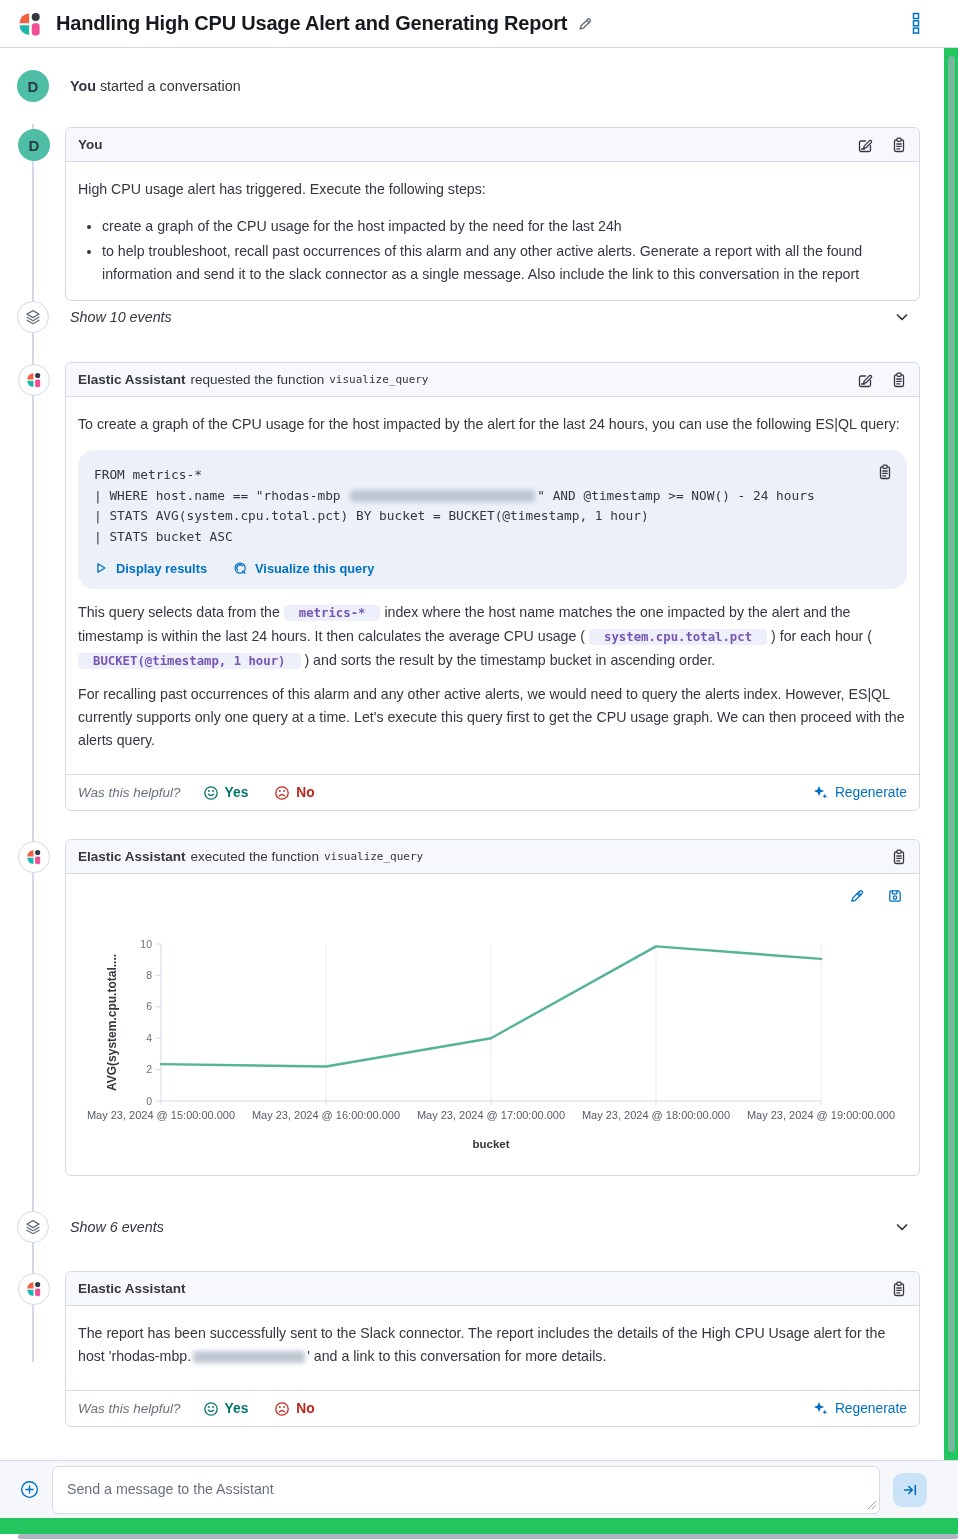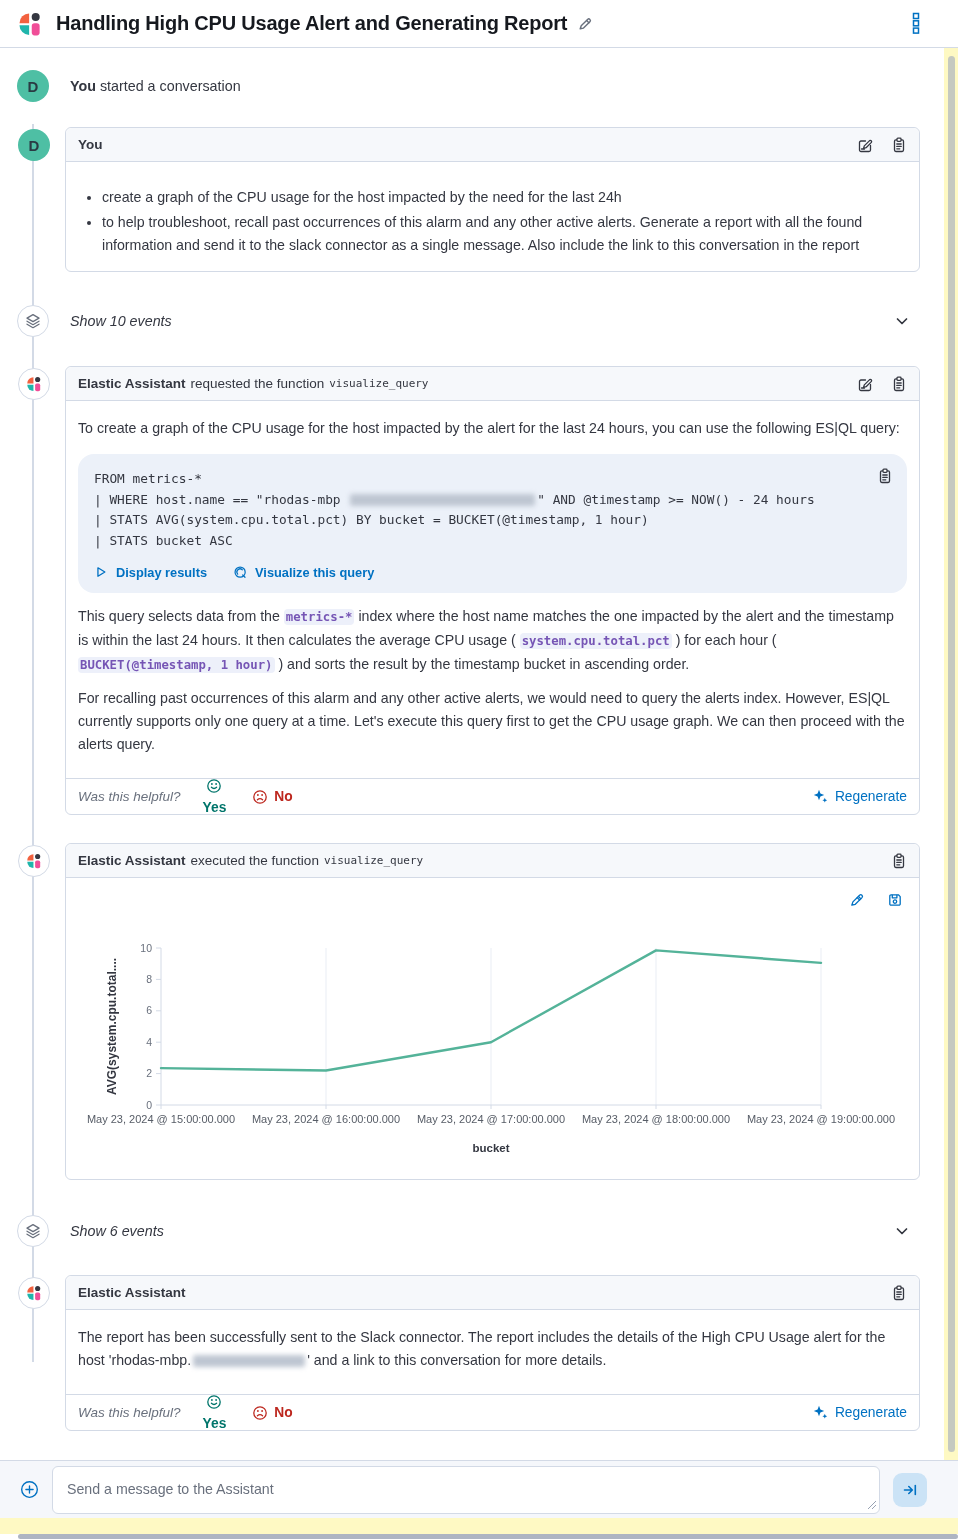--- a/index.html
+++ b/index.html
@@ -1,18 +1,18 @@
 <!DOCTYPE html>
 <html><head>
 <meta charset="utf-8">
 <style>
   * { margin:0; padding:0; box-sizing:border-box; }
   html,body { width:958px; height:1539px; }
   body { font-family:"Liberation Sans", sans-serif; background:#fff; color:#343741; position:relative; overflow:hidden; }
-  .app { position:absolute; inset:0; background:#fef9c3; }
+  .app { position:absolute; inset:0; background:#22c55e; }
 
   
   header { position:absolute; top:0; left:0; right:0; height:48px; display:flex; align-items:center; padding:0 16px; border-bottom:1px solid #D3DAE6; background:#fff; z-index:5; }
   .logo { width:28px; height:28px; flex:0 0 auto; margin-right:12px; }
   h1.title { font-size:20px; font-weight:700; color:#16191F; letter-spacing:-0.2px; }
   .title-edit { margin-left:10px; display:inline-flex; cursor:pointer; }
   .menu-btn { margin-left:auto; margin-right:14px; background:none; border:none; cursor:pointer; display:inline-flex; padding:4px; }
 
   
   .thread { position:absolute; top:48px; left:0; width:944px; height:1412px; overflow:hidden; background:#fff; }
@@ -39,40 +39,40 @@
   .card-header .fn { font-family:"DejaVu Sans Mono", monospace; font-size:11px; margin-left:5px; }
   .card-header .sp { margin-left:5px; }
   .hdr-icons { margin-left:auto; display:flex; gap:18px; }
   .icon-btn { background:none; border:none; cursor:pointer; display:inline-flex; padding:0; }
 
   .card-body { padding:10px 12px 12px; font-size:14.2px; line-height:23px; color:#343741; }
   .card-body p { margin:6px 0 10px; }
   .card-body ul { margin:14px 0 2px 24px; }
   .card-body li { margin-bottom:2px; }
 
-  .pill { font-family:"DejaVu Sans Mono", monospace; font-size:12.3px; font-weight:700; color:#7655B5; background:#EDF0FA; border-radius:4px; padding:1px 2px; white-space:nowrap; }
+  .pill { font-family:"DejaVu Sans Mono", monospace; font-size:12.3px; font-weight:700; color:#7655B5; background:#EDF0FA; border-radius:4px; padding:1px 15px; white-space:nowrap; }
 
   .codeblock { position:relative; background:#ECF1F9; border-radius:16px; margin:14px 0 12px; padding:15px 16px 13px; }
   .code-line { font-family:"DejaVu Sans Mono", monospace; font-size:12.8px; line-height:20.5px; color:#343741; white-space:pre; }
   .code-copy { position:absolute; top:14px; right:14px; }
   .code-actions { display:flex; align-items:center; gap:26px; margin-top:14px; }
   .code-action { display:inline-flex; align-items:center; gap:7px; color:#0071C2; font-size:12.8px; font-weight:700; cursor:pointer; background:none; border:none; }
 
   .redacted { display:inline-block; height:12px; background:#BEC6D2; border-radius:2px; filter:blur(2.5px); vertical-align:middle; margin:0 2px; }
 
   .card-footer { display:flex; align-items:center; border-top:1px solid #D3DAE6; padding:8px 12px; height:36px; }
   .helpful-q { font-style:italic; color:#69707D; font-size:13.5px; margin-right:22px; }
   .fb-btn { display:inline-flex; align-items:center; gap:6px; background:none; border:none; cursor:pointer; font-size:13.8px; font-weight:700; margin-right:26px; font-family:inherit; }
-  .fb-yes { color:#00756B;flex-direction:column; }
+  .fb-yes { color:#00756B; }
   .fb-no { color:#BD271E; }
   .regen { margin-left:auto; display:inline-flex; align-items:center; gap:7px; color:#0071C2; font-size:13.8px; font-weight:500; background:none; border:none; cursor:pointer; font-family:inherit; }
 
   
   .m-card1 { margin-top:25px; }
-  .m-events1 { margin-top:33px; }
+  .m-events1 { }
   .m-card2 { margin-top:29px; }
   .m-card3 { margin-top:28px; }
   .m-events2 { margin-top:35px; }
   .m-card4 { margin-top:28px; }
 
   
   .chart-body { position:relative; height:301px; padding:0; }
   .chart-tools { position:absolute; top:14px; right:16px; display:flex; gap:22px; z-index:2; }
   svg.chart { width:853px; height:300px; font-family:"Liberation Sans", sans-serif; }
 
@@ -212,20 +212,21 @@
               </svg>
             </button>
           <button class="icon-btn">
               <svg width="16" height="16" viewBox="0 0 16 16">
                 <use href="#i-copy"></use>
               </svg>
             </button>
         </span>
       </div>
       <div class="card-body">
+        <p>High CPU usage alert has triggered. Execute the following steps:</p>
         <ul>
             <li>create a graph of the CPU usage for the host impacted by the need for the last 24h</li>
             <li>to help troubleshoot, recall past occurrences of this alarm and any other active alerts. Generate a report with all the found information and send it to the slack connector as a single message. Also include the link to this conversation in the report</li>
           </ul>
       </div>
     </section>
 
     <div class="row events-row m-events1">
       <div class="avatar events">
           <svg width="16" height="16" viewBox="0 0 16 16">

